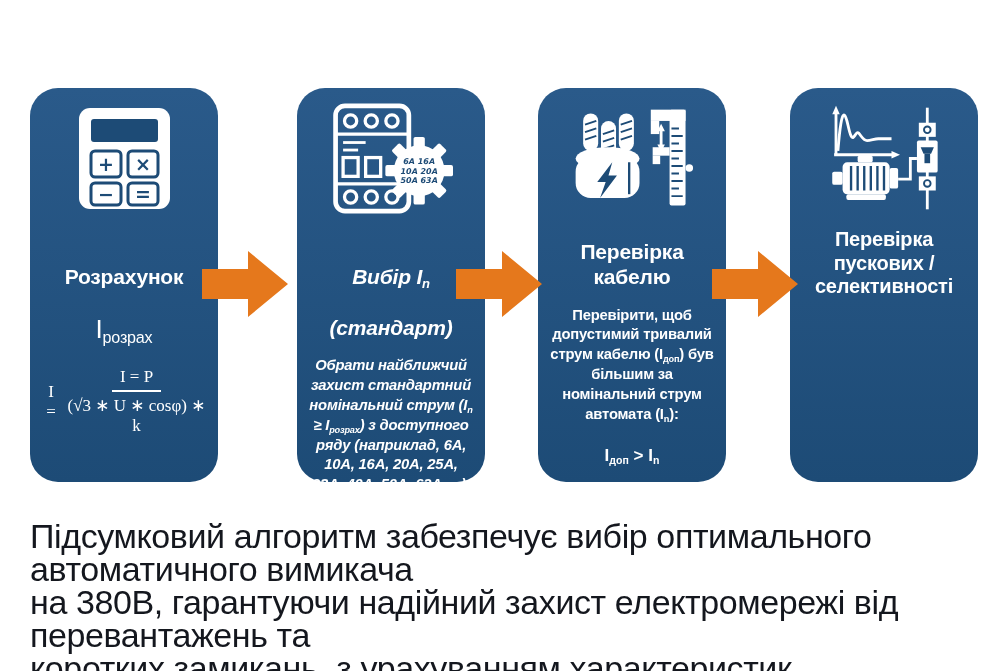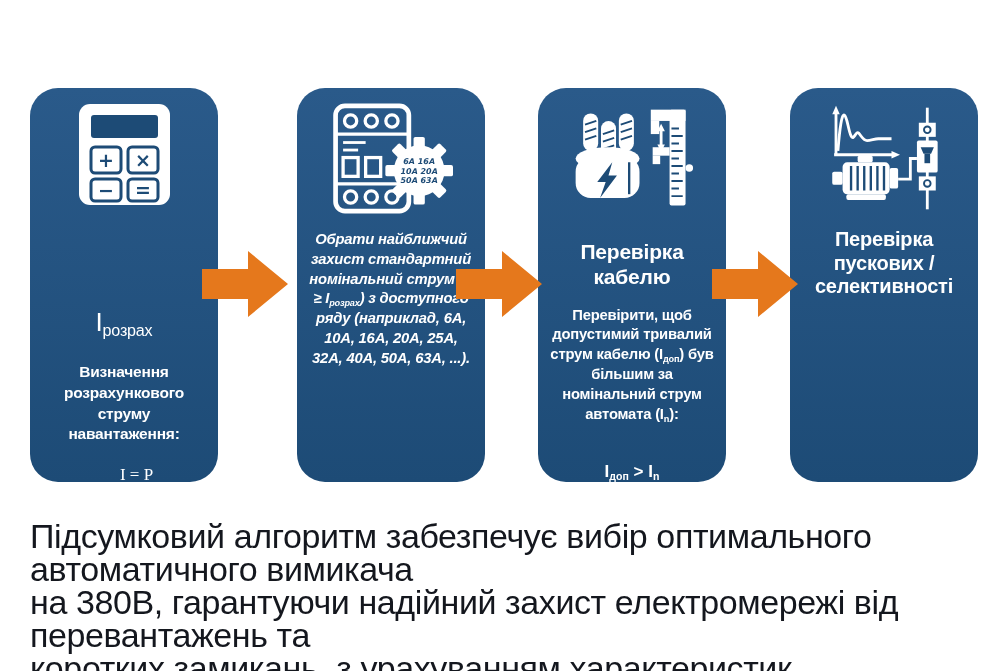--- a/index.html
+++ b/index.html
@@ -32,21 +32,21 @@
     letter-spacing:-0.2px;
   }
   .card-1 .card-body { font-size:15.5px; margin-top:22px; }
   .formula {
     margin-top:20px; font-family:"Liberation Serif", serif; font-size:17px;
     display:flex; align-items:center; justify-content:center; gap:7px;
   }
   .frac { display:inline-flex; flex-direction:column; align-items:center; }
   .frac .num { padding:0 8px 3px 8px; border-bottom:2px solid #ffffff; }
   .frac .den { padding-top:3px; }
-  .mini-formula { margin-top:38px; font-weight:bold; font-size:17px; }
+  .mini-formula { margin-top:22px; font-weight:bold; font-size:17px; }
   .arrow {
     position:absolute; top:247px; width:86px; height:74px; z-index:5;
   }
   .arrow-1 { left:202px; }
   .arrow-2 { left:456px; }
   .arrow-3 { left:712px; }
   .footer {
     position:absolute; left:30px; top:520px; width:948px;
     color:#14171e; font-size:34px; line-height:33px; letter-spacing:-0.4px;
     font-weight:normal;
@@ -70,24 +70,23 @@
           <rect x="14" y="77" width="30" height="22" rx="4"></rect>
           <rect x="51" y="77" width="30" height="22" rx="4"></rect>
         </g>
         <text class="btn-glyph" x="29" y="65" text-anchor="middle">+</text>
         <text class="btn-glyph" x="66" y="65" text-anchor="middle">×</text>
         <text class="btn-glyph" x="29" y="95" text-anchor="middle">−</text>
         <text class="btn-glyph" x="66" y="95" text-anchor="middle">=</text>
       </svg>
     </div>
     <div class="card-title">
-      <br>
+      <span>Розрахунок</span><br>
       <span class="title-sub-line"><span>I</span><span class="sub">розрах</span></span>
     </div>
-    <div class="card-body">Визначення розрахункового струму навантаження:</div>
     <div class="formula">
       <span>I =</span>
       <span class="frac">
         <span class="num">I = P</span>
         <span class="den">(√3 ∗ U ∗ cosφ) ∗ k</span>
       </span>
     </div>
   </div>
 
   <div class="card card-2">
@@ -119,20 +118,24 @@
             <rect x="-6" y="-36" width="12" height="14" rx="2" transform="rotate(270)"></rect>
             <rect x="-6" y="-36" width="12" height="14" rx="2" transform="rotate(315)"></rect>
             <circle r="27"></circle>
           </g>
           <text class="gear-num" y="-7" text-anchor="middle">6A 16A</text>
           <text class="gear-num" y="3" text-anchor="middle">10A 20A</text>
           <text class="gear-num" y="13" text-anchor="middle">50A 63A</text>
         </g>
       </svg>
     </div>
+    <div class="card-title">
+      <span><span>Вибір I</span><span class="sub">n</span></span><br>
+      <span>(стандарт)</span>
+    </div>
     <div class="card-body"><span>Обрати найближчий захист стандартний номінальний струм (I</span><span class="sub">n</span><span> ≥ I</span><span class="sub">розрах</span><span>) з доступного ряду (наприклад, 6А, 10А, 16А, 20А, 25А, 32А, 40А, 50А, 63А, ...).</span></div>
   </div>
 
   <div class="card card-3">
     <div class="icon-wrap">
       <svg width="124" height="113" viewBox="0 0 132 120" aria-hidden="true">
         <g fill="#ffffff">
           <rect x="14" y="12" width="16" height="40" rx="8"></rect>
           <rect x="52" y="12" width="16" height="40" rx="8"></rect>
           <rect x="33" y="20" width="16" height="42" rx="8"></rect>

